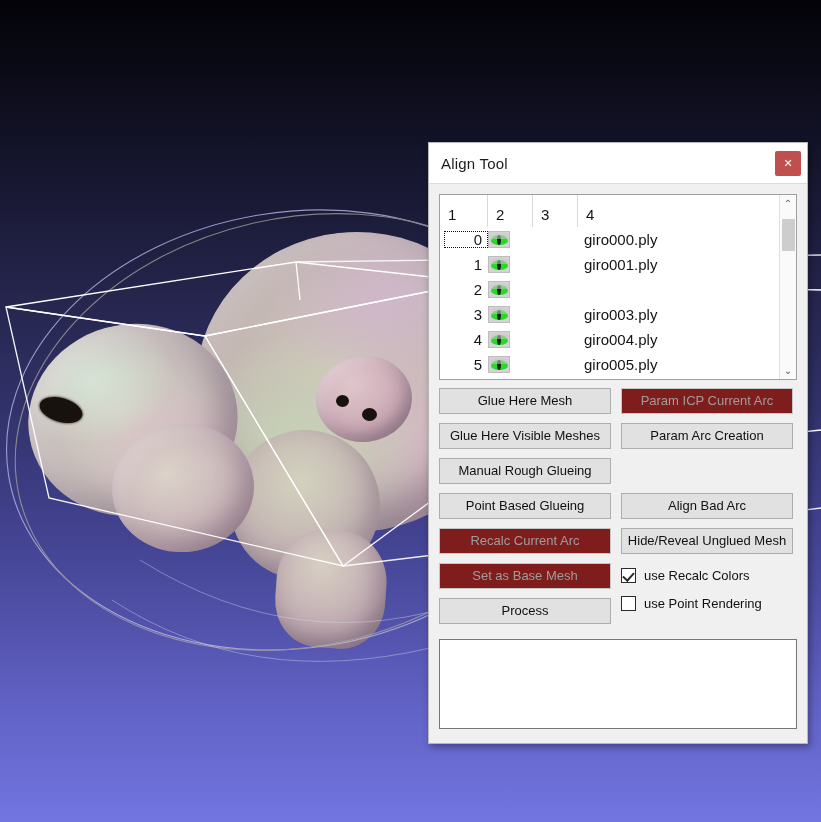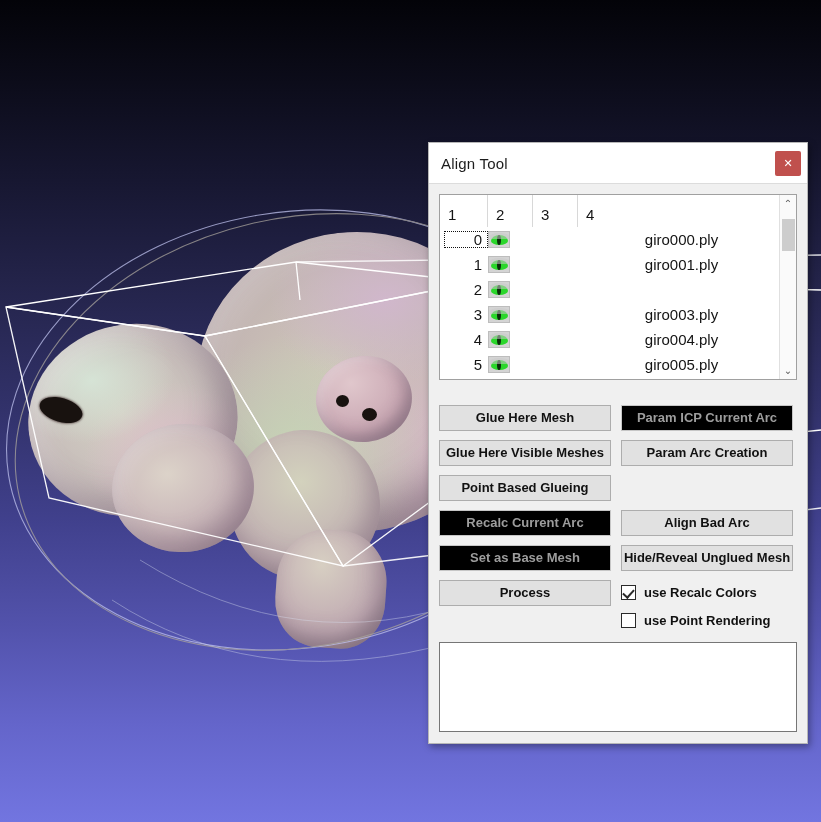--- a/index.html
+++ b/index.html
@@ -130,48 +130,48 @@
   }
   .eye-ico .pupil{
     position:absolute;left:8px;top:3px;width:4px;height:10px;border-radius:50%;
     background:#0c2d0c;
   }
   .eye-ico .lid{
     position:absolute;left:1px;top:1px;width:19px;height:6px;
     border-radius:50% 50% 0 0;background:#c9c9c9;opacity:.55;
   }
   .cell-blank{width:45px;}
-  .cell-name{flex:1;font-size:15px;color:#141414;padding-left:6px;text-align:center;}
+  .cell-name{flex:1;font-size:15px;color:#141414;padding-left:6px;}
 
   #vscroll{
     position:absolute;right:0;top:0;width:17px;height:100%;
     background:#fafafa;border-left:1px solid #e0e0e0;box-sizing:border-box;
   }
   .sb-arrow{
     height:17px;display:flex;align-items:center;justify-content:center;
     color:#5b5b5b;font-size:10px;cursor:pointer;
   }
   #sb-thumb{
     position:absolute;left:2px;top:24px;width:13px;height:32px;background:#cdcdcd;
     cursor:pointer;
   }
   #sb-down{position:absolute;bottom:0;left:0;right:0;}
 
   
-  #btn-area{display:flex;gap:10px;margin-top:25px;font-weight:bold;}
+  #btn-area{display:flex;gap:10px;margin-top:8px;}
   .col{display:flex;flex-direction:column;}
   .colL{width:172px;}
   .colR{width:172px;}
   .btn{
     height:26px;background:#e1e1e1;border:1px solid #adadad;
     font-family:"Liberation Sans",sans-serif;font-size:13px;color:#111;
     text-align:center;line-height:24px;cursor:pointer;box-sizing:border-box;
     margin-bottom:9px;
   }
-  .btn.disabled{background:#000000;border-color:#c6c6c6;color:#9d9d9d;cursor:default;}
+  .btn.disabled{background:#7f1d1d;border-color:#c6c6c6;color:#9d9d9d;cursor:default;}
   .spacer{height:26px;margin-bottom:9px;}
 
   .chk-row{display:flex;align-items:center;height:24px;margin-bottom:4px;cursor:pointer;}
   .chk{
     width:15px;height:15px;border:1px solid #2a2a2a;background:#fff;margin-right:8px;
     position:relative;box-sizing:border-box;
   }
   .chk.on::after{
     content:"";position:absolute;left:3px;top:1px;width:5px;height:9px;
     border:solid #2a2a2a;border-width:0 2px 2px 0;transform:rotate(42deg);
@@ -315,20 +315,21 @@
           <div class="sb-arrow">⌃</div>
           <div id="sb-thumb"></div>
           <div class="sb-arrow" id="sb-down">⌄</div>
         </div>
       </div>
 
       <div id="btn-area">
         <div class="col colL" id="col-left">
             <div class="btn">Glue Here Mesh</div>
             <div class="btn">Glue Here Visible Meshes</div>
+            <div class="btn">Manual Rough Glueing</div>
             <div class="btn">Point Based Glueing</div>
             <div class="btn disabled">Recalc Current Arc</div>
             <div class="btn disabled">Set as Base Mesh</div>
             <div class="btn">Process</div>
           </div>
         <div class="col colR" id="col-right">
             <div class="btn disabled">Param ICP Current Arc</div>
             <div class="btn">Param Arc Creation</div>
             <div class="spacer"></div>
             <div class="btn">Align Bad Arc</div>

